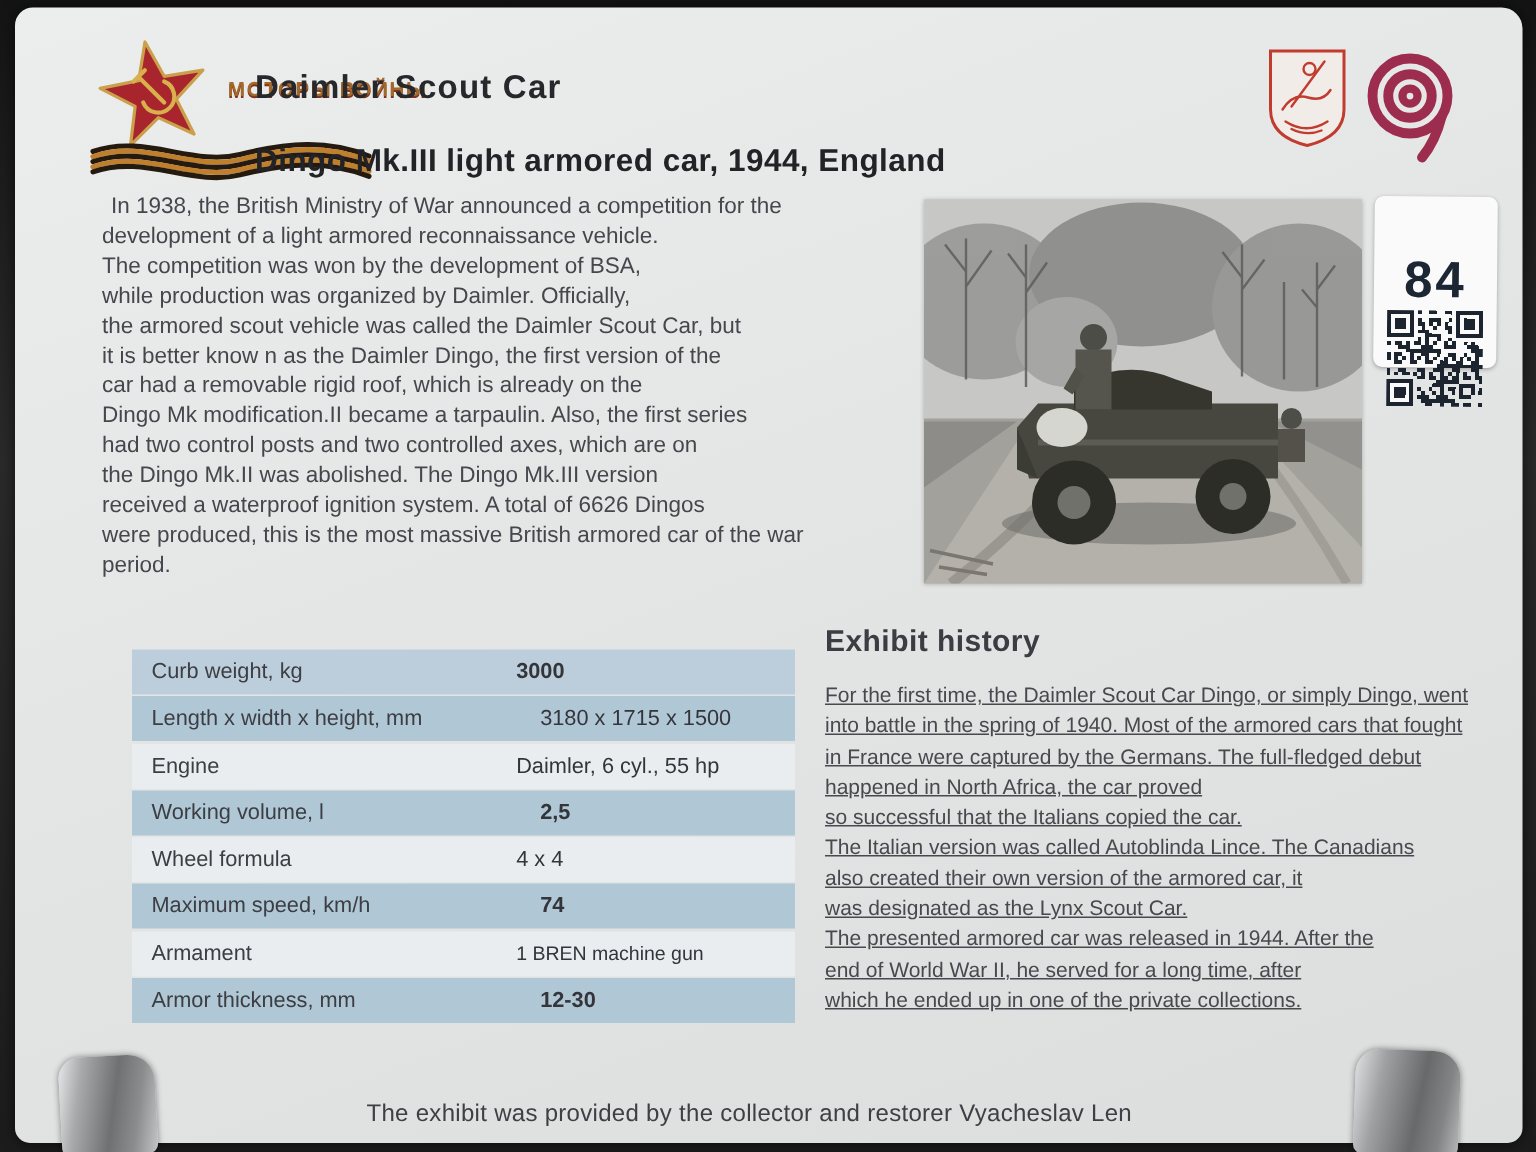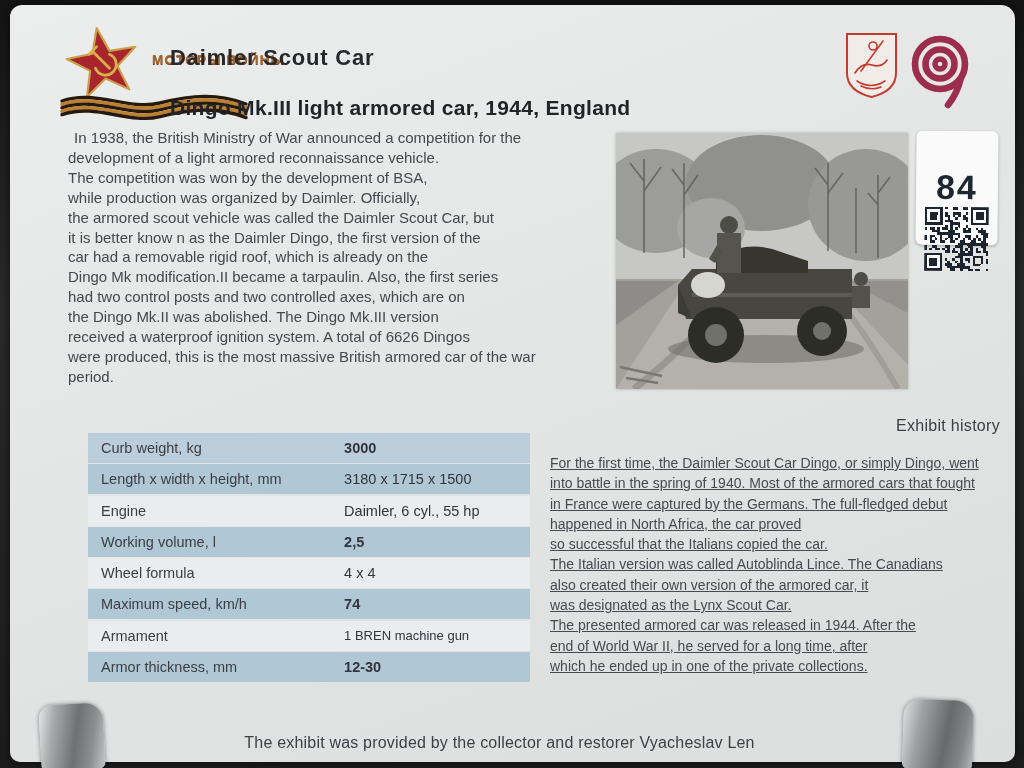--- a/index.html
+++ b/index.html
@@ -45,26 +45,26 @@
   .sticker-number{font-size:34px;font-weight:700;color:#1d2633;letter-spacing:2px;line-height:40px;margin-top:36px;}
   .sticker svg{display:block;margin:0 auto;width:64px;height:64px;}
   
   .specs{position:absolute;left:78px;top:428px;width:442px;}
   .spec-row{display:flex;height:30px;align-items:center;margin-bottom:1.3px;}
   .spec-label{flex:0 0 55%;padding-left:13px;font-size:14.5px;color:#3c3e43;}
   .spec-value{font-size:14.5px;color:#33353a;}
   .spec-value.bold{font-weight:700;}
   .spec-value.small{font-size:13px;}
   .bg-blue1{background:#bccedb;}
-  .bg-blue{background:#b0c7d6;}
+  .bg-blue{background:#b0c7d6;gap:16px;}
   .bg-white{background:#e9edef;}
   
   .history-title{
-    position:absolute;left:540px;top:412px;width:450px;text-align:right;
-    font-size:16px;font-weight:400;color:#3b3d42;letter-spacing:.3px;
+    position:absolute;left:540px;top:412px;width:450px;text-align:left;
+    font-size:20px;font-weight:700;color:#3b3d42;letter-spacing:.3px;
   }
   .history-text{
     position:absolute;left:540px;top:448px;width:458px;
     font-size:14px;line-height:20.3px;color:#47494e;white-space:pre-line;text-decoration:underline;
   }
   
   .footer{
     position:absolute;left:0;right:70px;top:729px;text-align:center;
     font-size:16px;color:#3e4045;letter-spacing:.2px;padding-left:44px;
   }

